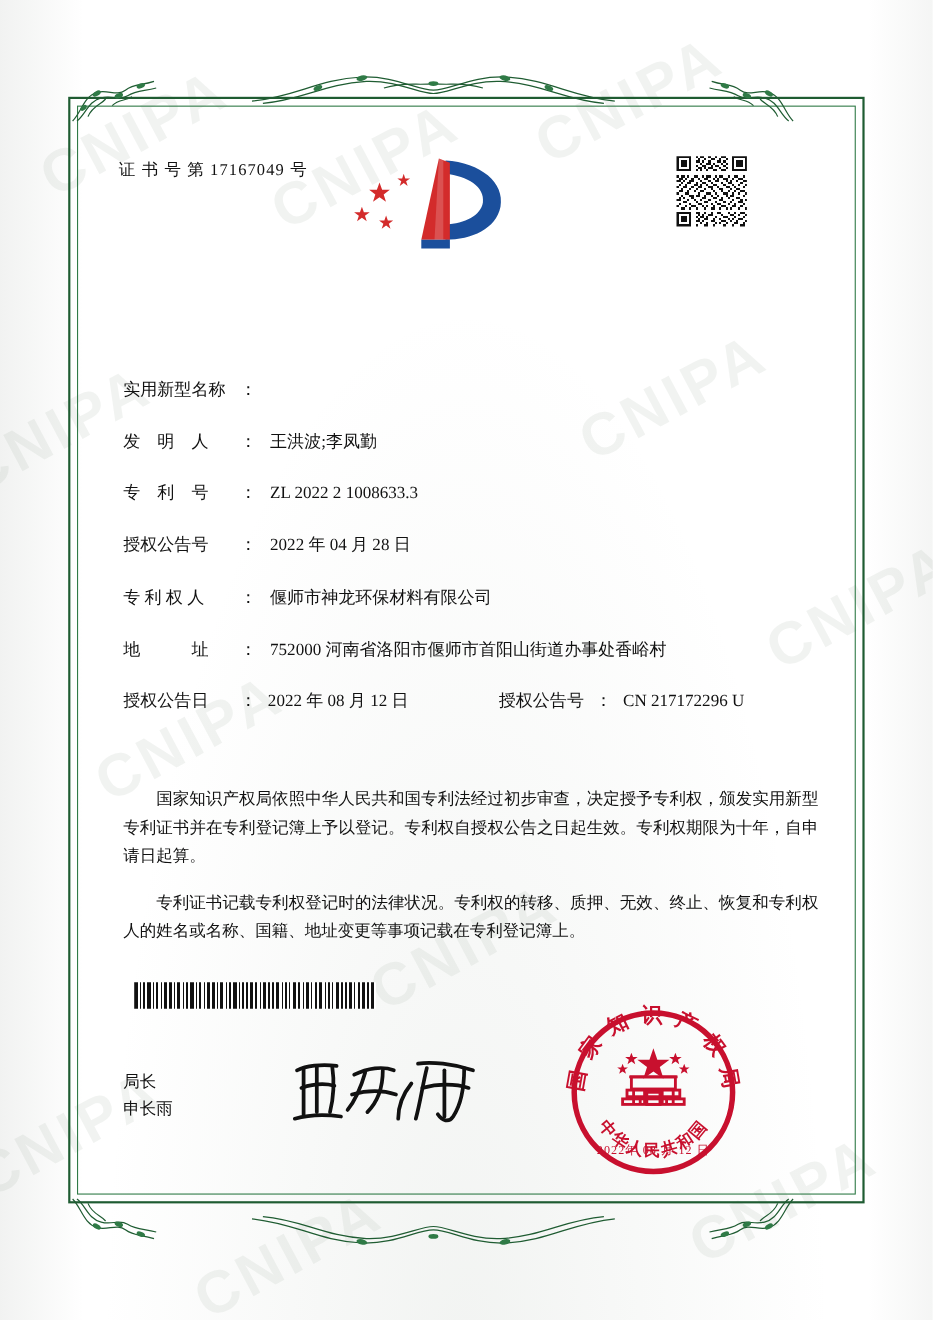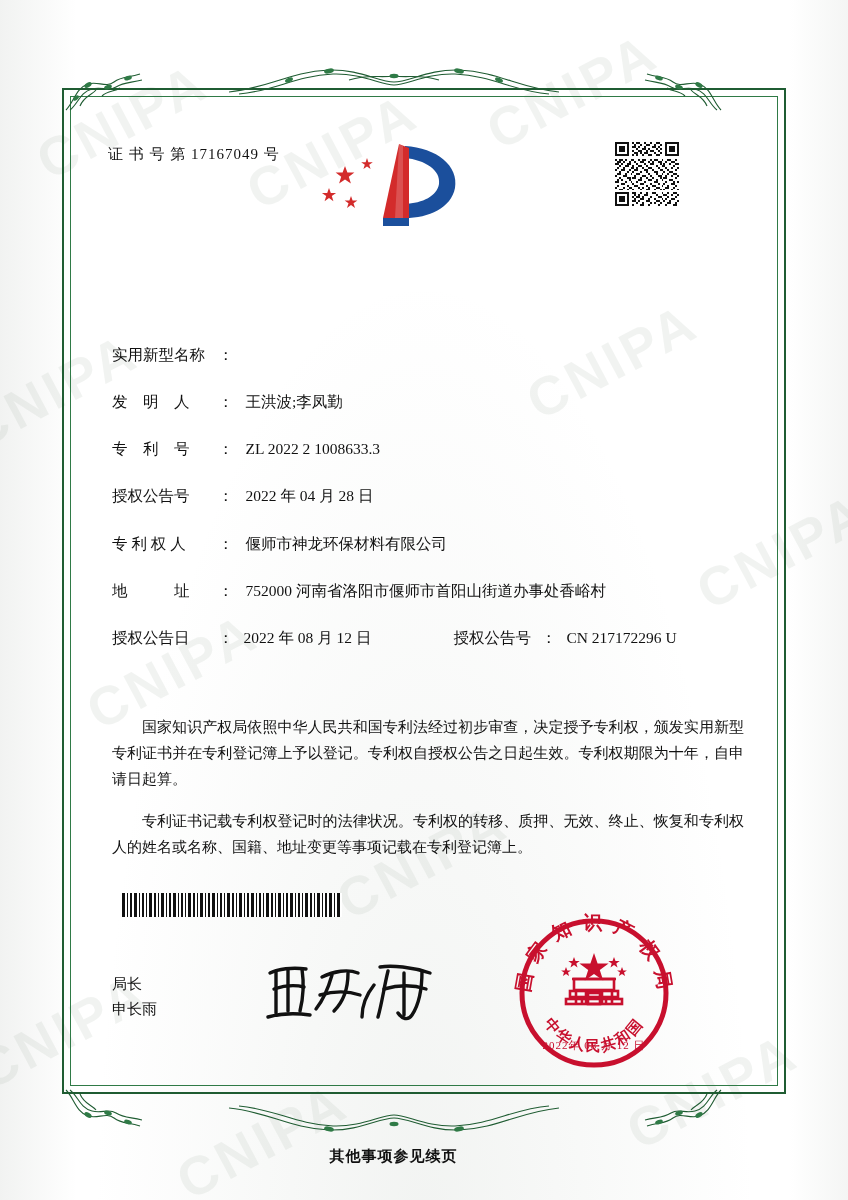--- a/index.html
+++ b/index.html
@@ -762,15 +762,14 @@
       <text font-family="'Liberation Serif', serif" font-size="19" font-weight="bold" fill="#c8102e" letter-spacing="3">
         <textPath href="#arcTop" startOffset="50%" text-anchor="middle">国 家 知 识 产 权 局</textPath>
       </text>
       <text font-family="'Liberation Serif', serif" font-size="15" font-weight="bold" fill="#c8102e" letter-spacing="2">
         <textPath href="#arcBot" startOffset="50%" text-anchor="middle">中华人民共和国</textPath>
       </text>
     </svg>
   </div>
   <div class="seal-date">2022年 08 月 12 日</div>
 
-  <div class="footer-note">其他事项参见续页</div>
 
 </div>
 
 </body></html>

